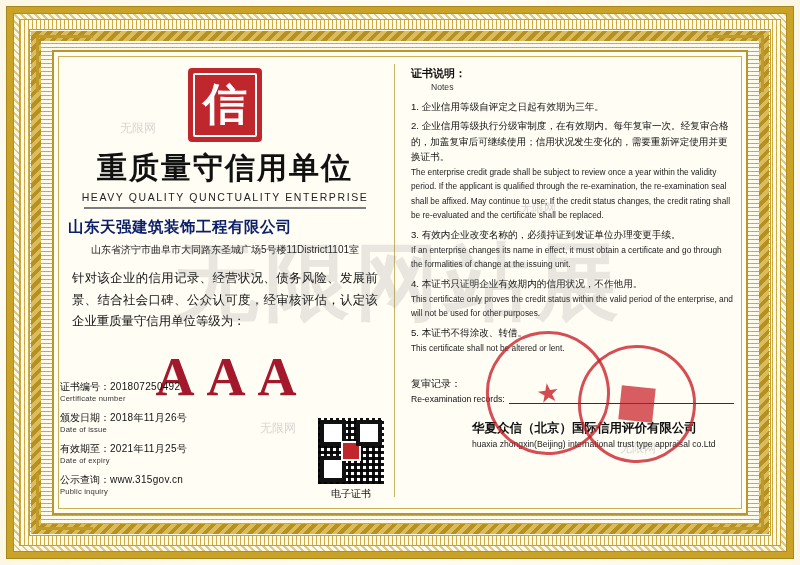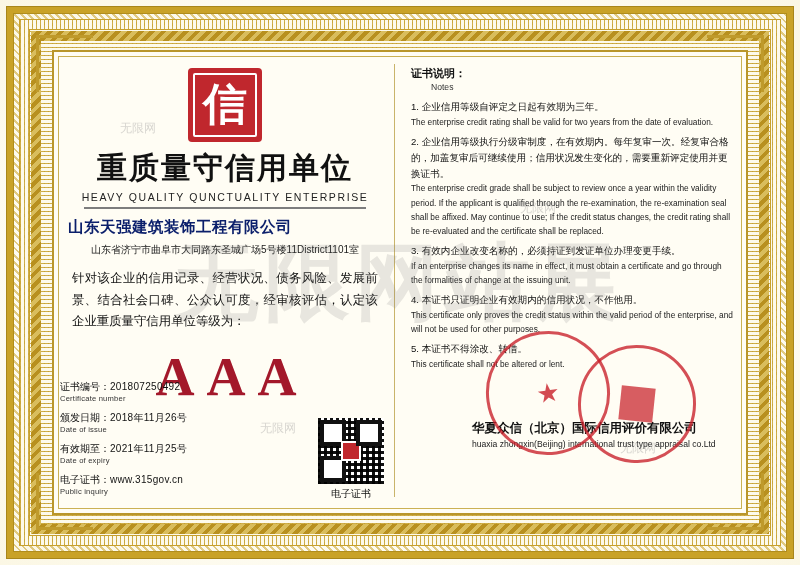--- a/index.html
+++ b/index.html
@@ -247,21 +247,21 @@
           <div class="f-en">Date of issue</div>
         </div>
         <div class="field">
           <div class="f-cn">
             <span>有效期至：</span><span class="val">2021年11月25号</span>
           </div>
           <div class="f-en">Date of expiry</div>
         </div>
         <div class="field">
           <div class="f-cn">
-            <span>电子证书：</span><span class="val">www.315gov.cn</span>
+            <span>公示查询：</span><span class="val">www.315gov.cn</span>
           </div>
           <div class="f-en">Public inquiry</div>
         </div>
       </div>
 
       <div class="codes">
         <div class="code">
           <div class="qr">
             <div class="qr-dot"></div>
             <div class="qr-mid"></div>
@@ -272,39 +272,45 @@
     </div>
 
     <div class="divider"></div>
 
     <div class="right">
       <div class="r-title">证书说明：</div>
       <div class="r-title-en">Notes</div>
 
       <div class="r-block">
         <p class="r-cn">1. 企业信用等级自评定之日起有效期为三年。</p>
-        <p class="r-en">The enterprise credit rating shall be valid for two years from the date of evaluation.</p>
       </div>
       <div class="r-block">
         <p class="r-cn">2. 企业信用等级执行分级审制度，在有效期内。每年复审一次。经复审合格的，加盖复审后可继续使用；信用状况发生变化的，需要重新评定使用并更换证书。</p>
         <p class="r-en">The enterprise credit grade shall be subject to review once a year within the validity period. If the applicant is qualified through the re-examination, the re-examination seal shall be affixed. May continue to use; If the credit status changes, the credit rating shall be re-evaluated and the certificate shall be replaced.</p>
       </div>
       <div class="r-block">
         <p class="r-cn">3. 有效内企业改变名称的，必须持证到发证单位办理变更手续。</p>
         <p class="r-en">If an enterprise changes its name in effect, it must obtain a certificate and go through the formalities of change at the issuing unit.</p>
       </div>
       <div class="r-block">
         <p class="r-cn">4. 本证书只证明企业有效期内的信用状况，不作他用。</p>
         <p class="r-en">This certificate only proves the credit status within the valid period of the enterprise, and will not be used for other purposes.</p>
       </div>
       <div class="r-block">
         <p class="r-cn">5. 本证书不得涂改、转借。</p>
         <p class="r-en">This certificate shall not be altered or lent.</p>
       </div>
 
+      <div class="review">
+        <div class="r-lbl">复审记录：</div>
+        <div class="r-lbl-en">
+          <span>Re-examination records:</span>
+          <span class="line"></span>
+        </div>
+      </div>
 
       <div class="signline">
         <div class="sign-cn">华夏众信（北京）国际信用评价有限公司</div>
         <div class="sign-en">huaxia zhongxin(Beijing) international trust type appraisal co.Ltd</div>
       </div>
 
       <div class="stamp stamp1">
         <span class="stamp-star">★</span>
       </div>
       <div class="stamp stamp2">

